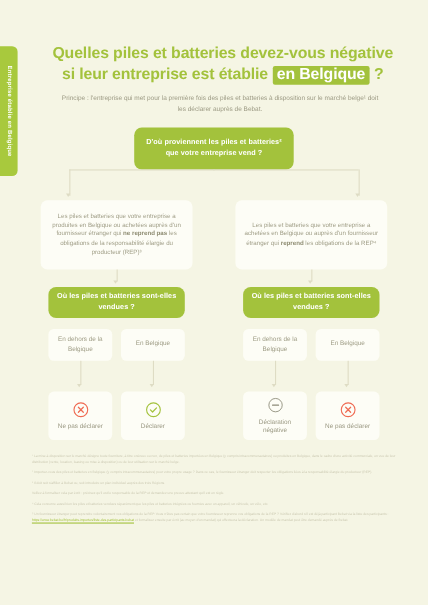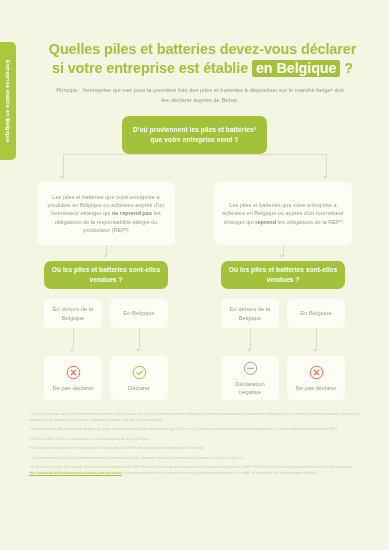--- a/index.html
+++ b/index.html
@@ -93,22 +93,22 @@
 </head>
 <body>
 
 <div class="page">
 
   <div class="side-tab">
     <span>Entreprise établie en Belgique</span>
   </div>
 
   <div class="title">
-    <span>Quelles piles et batteries devez-vous déclarer</span><br>
-    <span>si votre entreprise est établie </span><span class="hl">en Belgique</span><span> ?</span>
+    <span>Quelles piles et batteries devez-vous négative</span><br>
+    <span>si leur entreprise est établie </span><span class="hl">en Belgique</span><span> ?</span>
   </div>
 
   <div class="subtitle">Principe : l'entreprise qui met pour la première fois des piles et batteries à disposition sur le marché belge¹ doit les déclarer auprès de Bebat.</div>
 
   <div class="node green-box" style="left:122px;top:116px;width:145px;height:38px;">D'où proviennent les piles et batteries² que votre entreprise vend ?</div>
 
   <div class="hline" style="left:63px;top:154px;width:263px;"></div>
   <div class="vline" style="left:194px;top:154px;height:1px;"></div>
   <div class="vline" style="left:63px;top:154px;height:24px;"></div>
   <div class="vline" style="left:326px;top:154px;height:24px;"></div>

